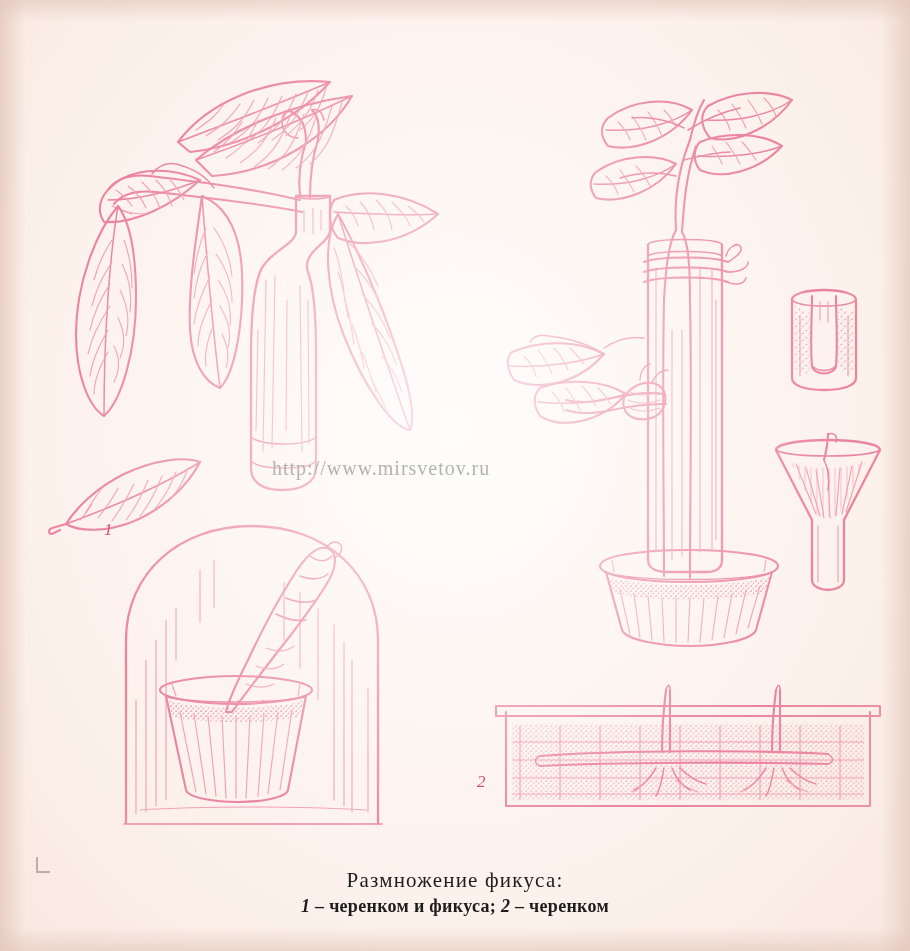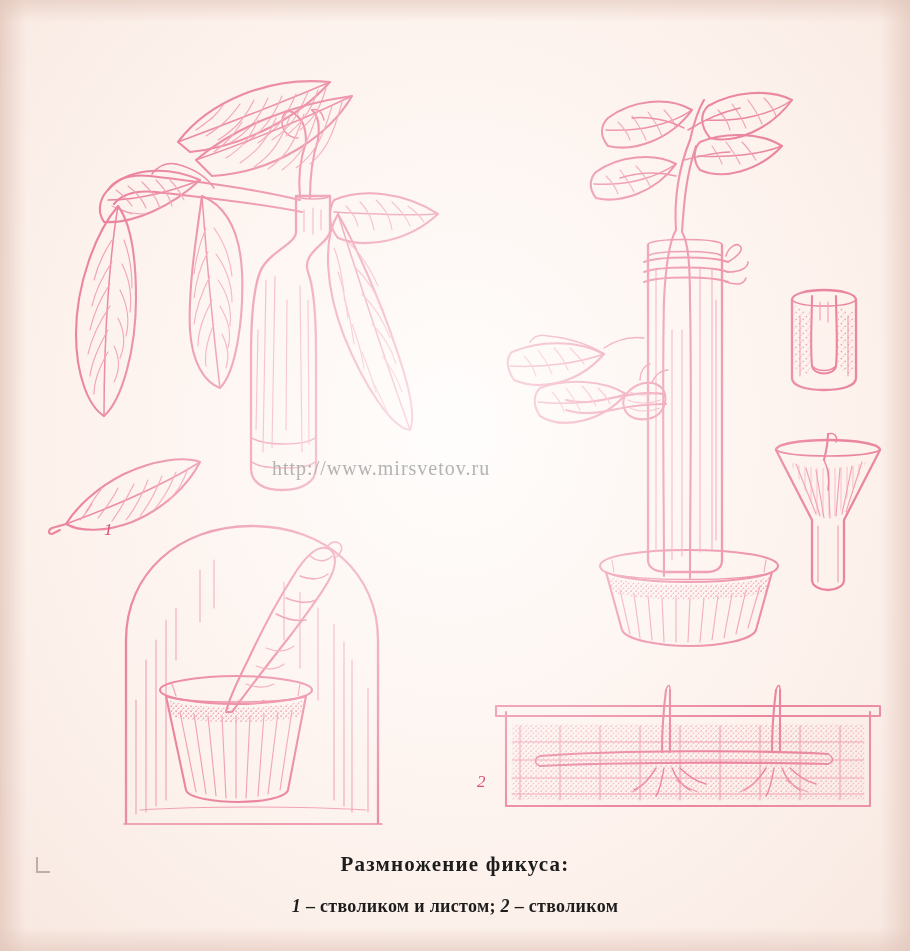--- a/index.html
+++ b/index.html
@@ -75,23 +75,23 @@
     position: absolute;
     left: 0;
     right: 0;
     bottom: 34px;
     text-align: center;
     color: #1d1d1d;
   }
   .caption-title {
     font-family: "Liberation Serif", serif;
     font-size: 21px;
-    font-weight: 700;
+    font-weight: 400;
     letter-spacing: 1.2px;
-    margin-bottom: 19px;
+    margin-bottom: 3px;
   }
   .caption-legend {
     font-family: "Liberation Serif", serif;
     font-size: 18px;
     font-weight: 700;
     letter-spacing: 0.3px;
   }
   .caption-legend .num {
     font-style: italic;
     font-weight: 700;
@@ -575,17 +575,17 @@
   <div class="fig-label" style="left:104px; top:520px;">1</div>
   <div class="fig-label" style="left:477px; top:772px;">2</div>
 
   <div class="watermark">http://www.mirsvetov.ru</div>
 
   <div class="corner-mark"></div>
 
   <div class="caption-block">
     <div class="caption-title">Размножение фикуса:</div>
     <div class="caption-legend">
-      <span class="num">1</span><span> – стволиком и листом; </span><span class="num">2</span><span> – стволиком</span>
+      <span class="num">1</span><span> – черенком и фикуса; </span><span class="num">2</span><span> – черенком</span>
     </div>
   </div>
 
 </div>
 
 </body></html>

